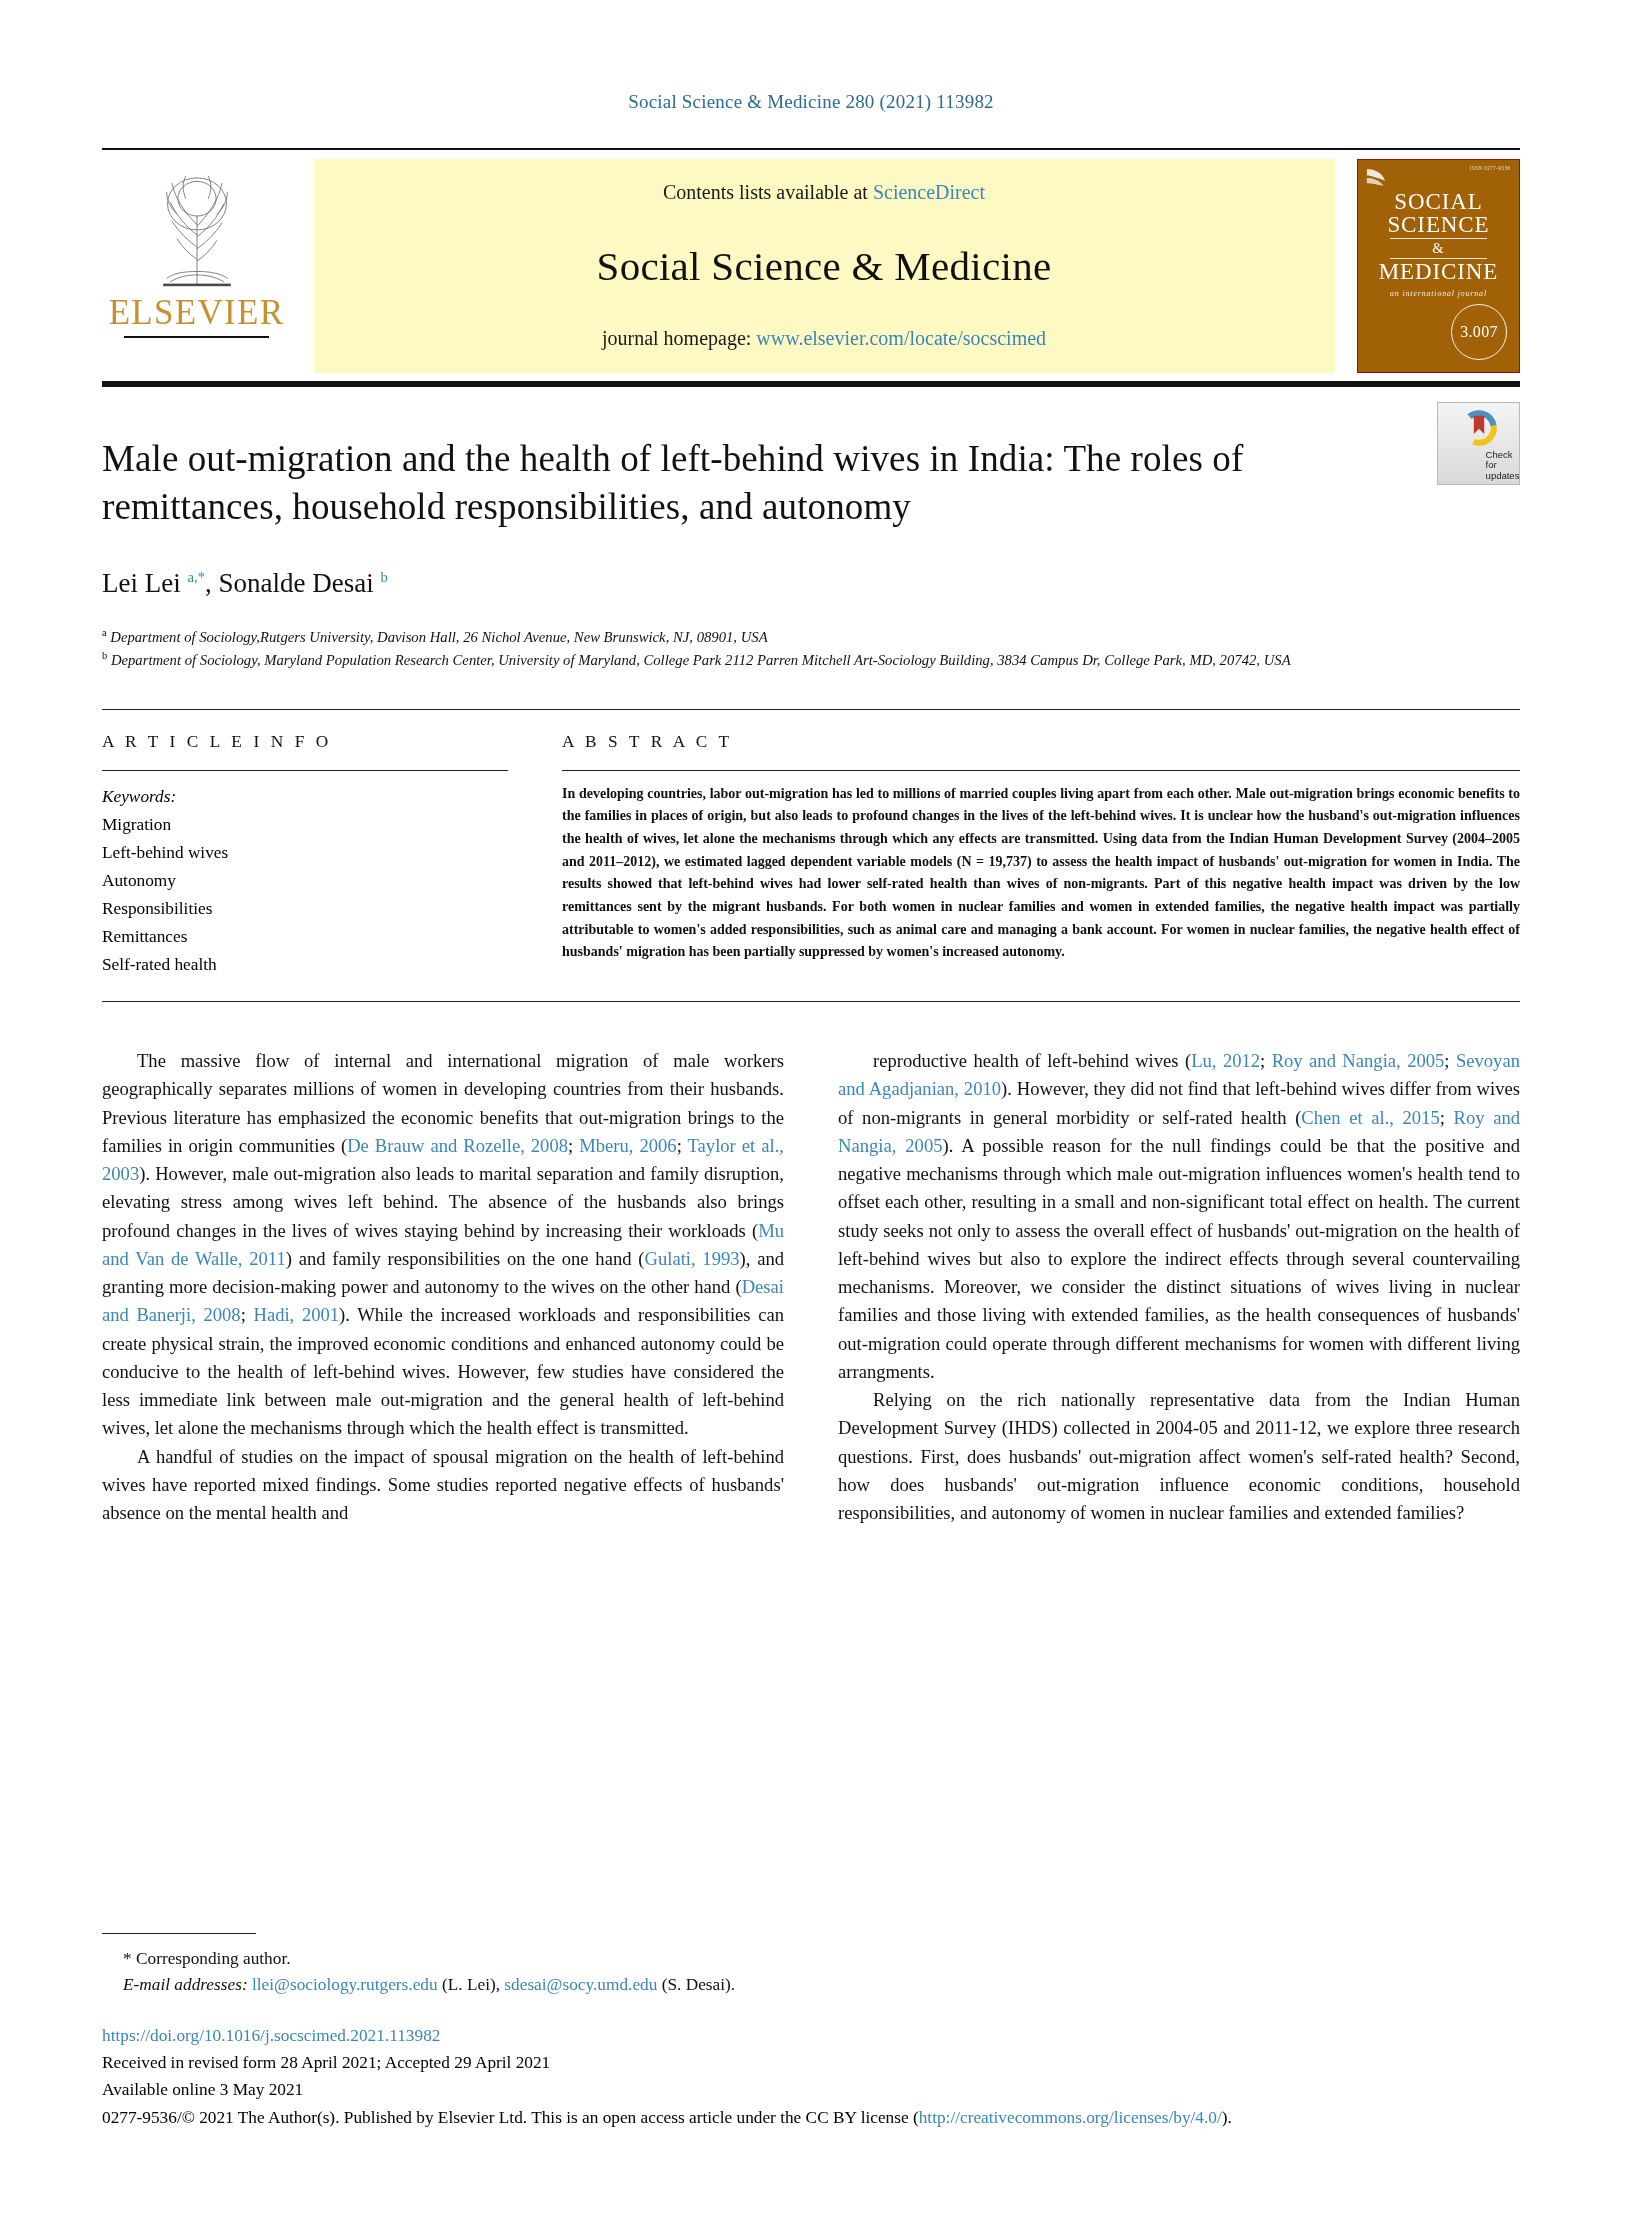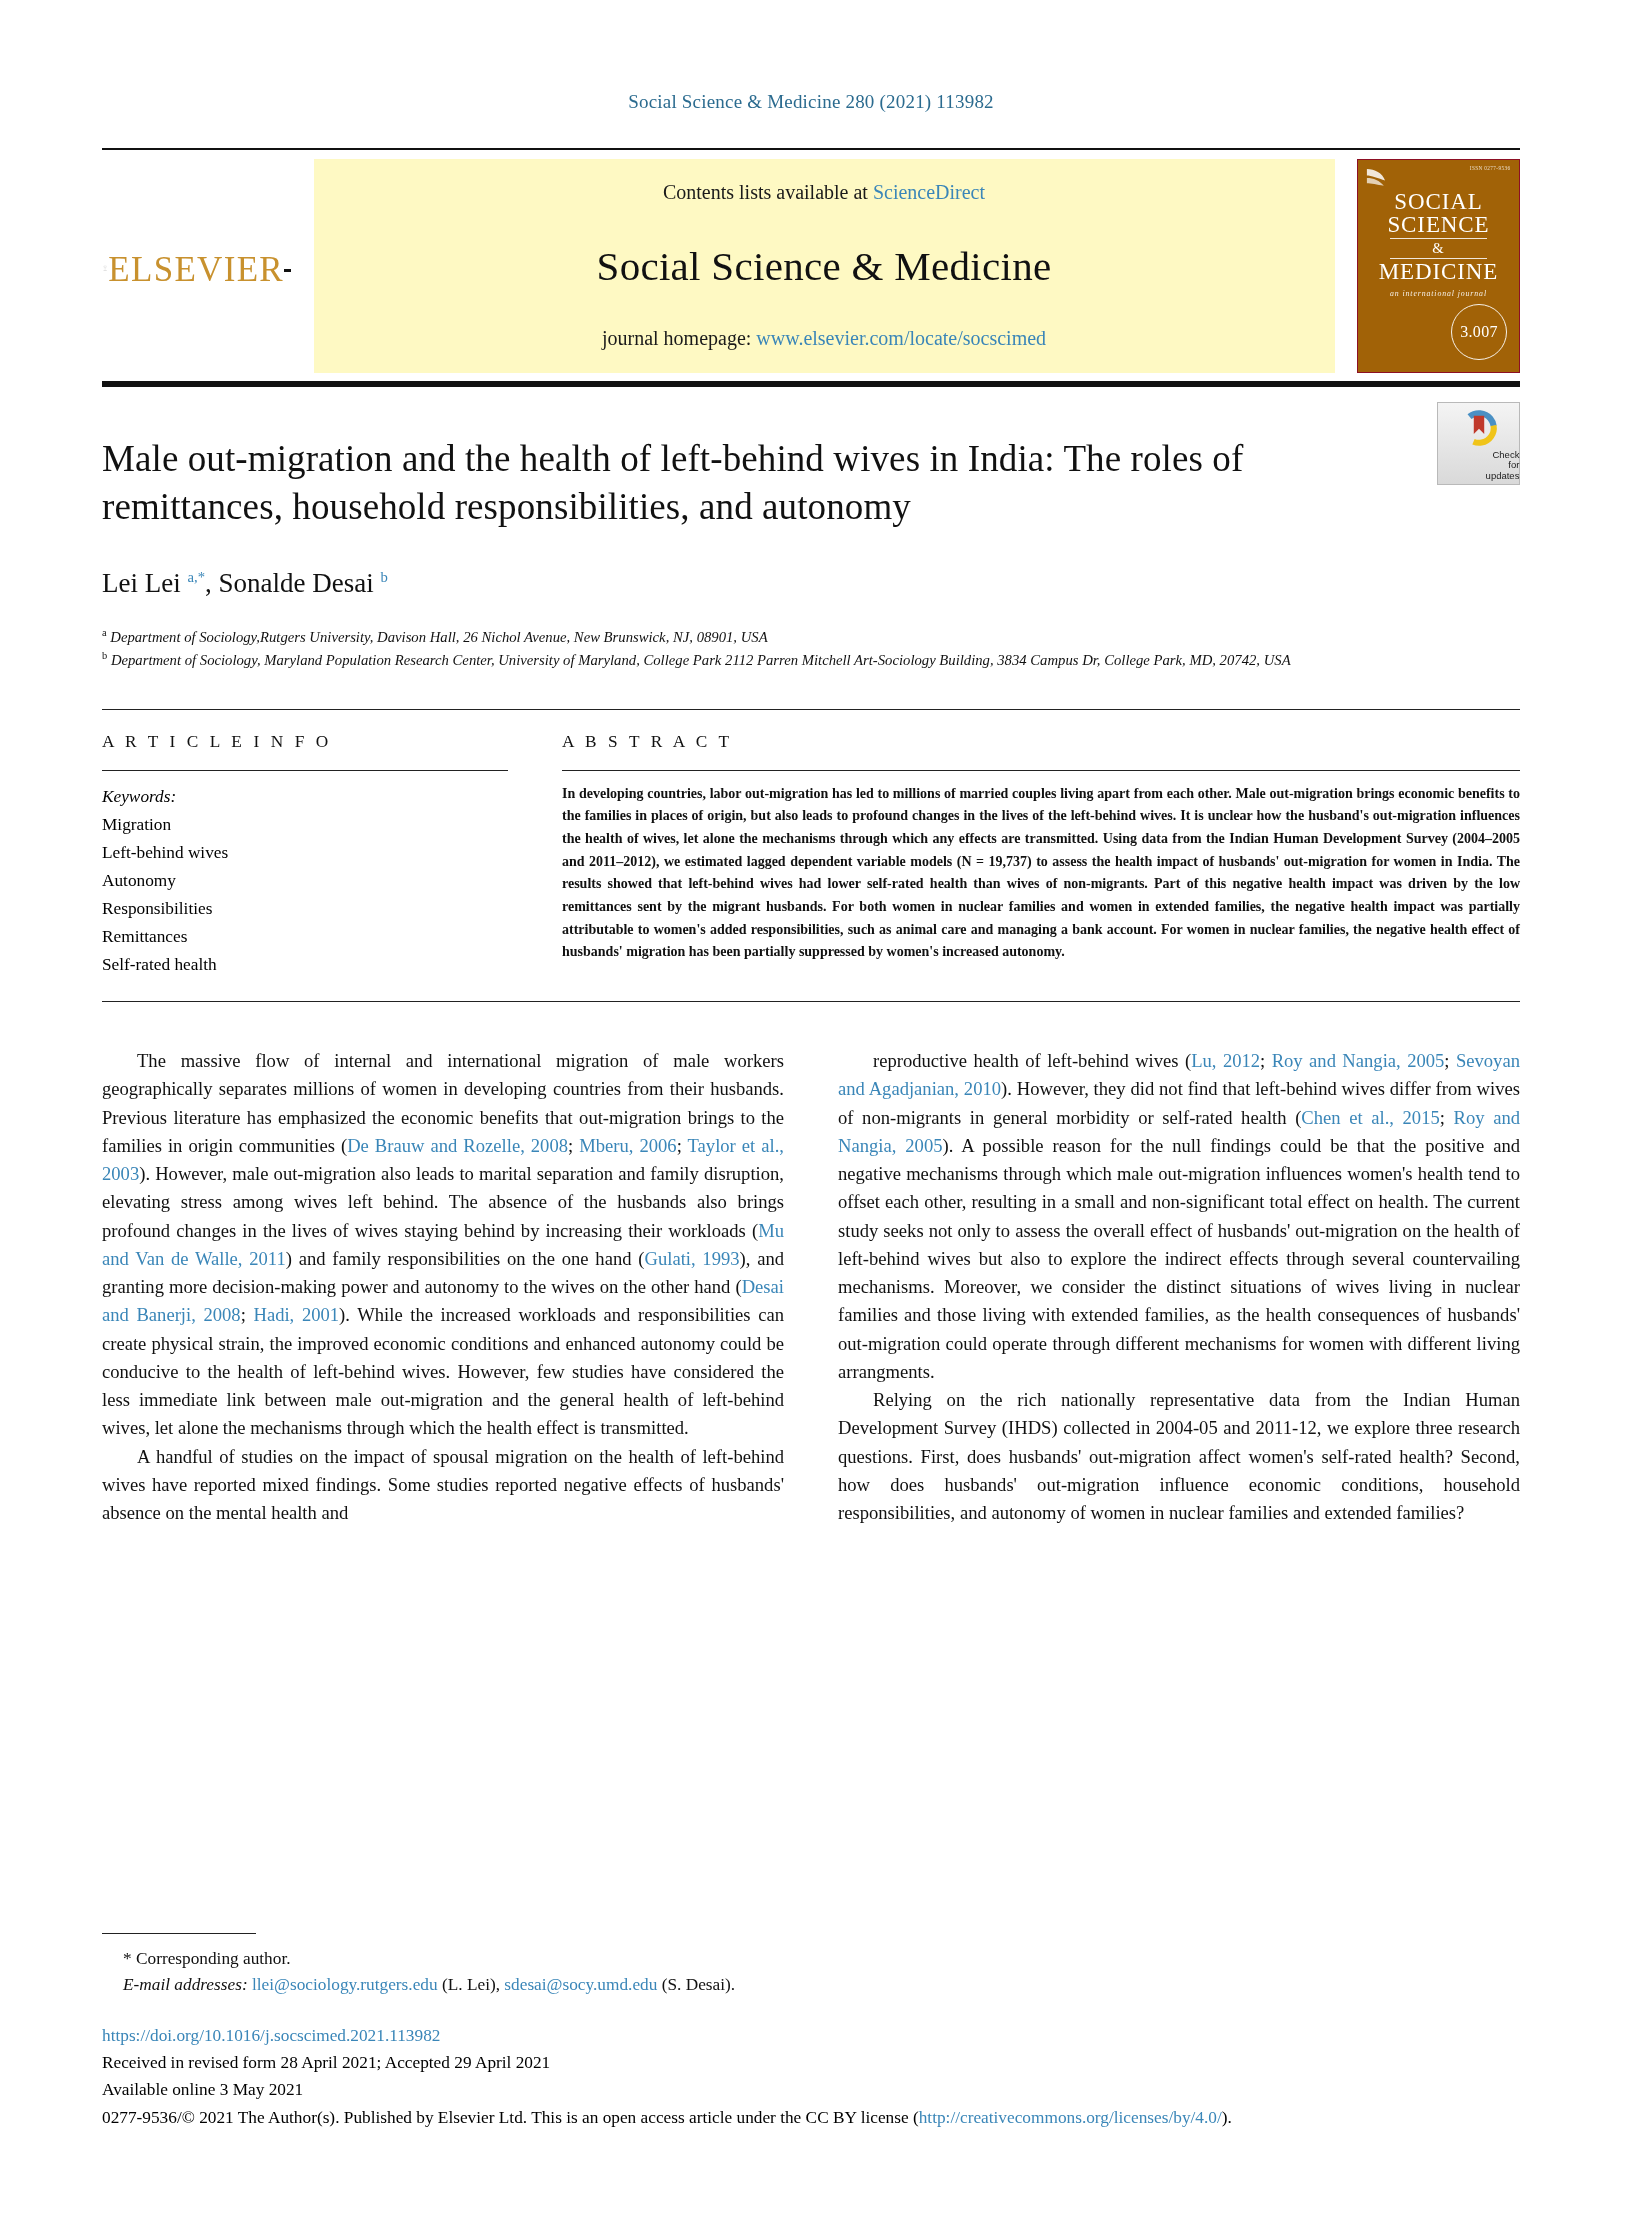--- a/index.html
+++ b/index.html
@@ -42,23 +42,23 @@
   .masthead {
     display: flex;
     align-items: stretch;
     height: 214px;
     margin-top: 8.6px;
   }
   .elsevier-block {
     width: 189px;
     flex: 0 0 189px;
     display: flex;
-    flex-direction: row;
+    flex-direction: column;
     align-items: center;
-    justify-content: flex-end;
+    justify-content: flex-start;
     padding-top: 5.2px;
     box-sizing: border-box;
   }
   .tree-svg { display:block; }
   .elsevier-word {
     font-family: "Liberation Serif", serif;
     font-size: 35px;
     letter-spacing: 1.3px;
     color: #C8912E;
     margin-top: 1.7px;
@@ -182,21 +182,21 @@
     display: flex;
     flex-direction: column;
     align-items: center;
     justify-content: flex-start;
     padding-top: 5.2px;
   }
   .crossmark-text {
     font-family: "Liberation Sans", sans-serif;
     font-size: 9.5px;
     line-height: 1.08;
-    text-align: right;
+    text-align: left;
     color: #222;
     margin-top: 1.7px;
     margin-left: 48px;
   }
   .article-title {
     font-size: 37px;
     line-height: 1.28;
     color: #111;
     margin: 0;
     font-weight: normal;

